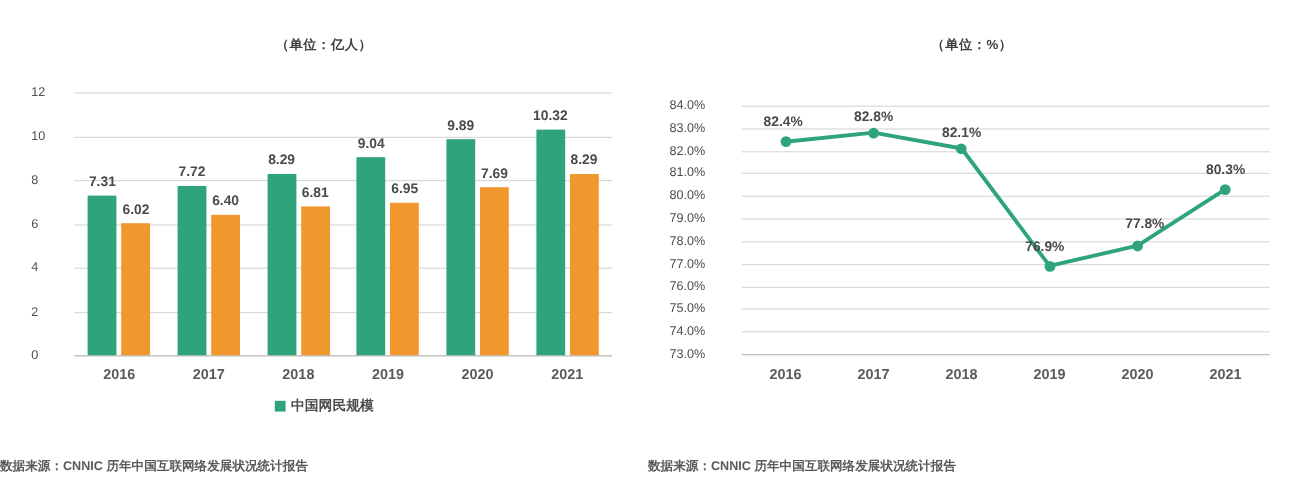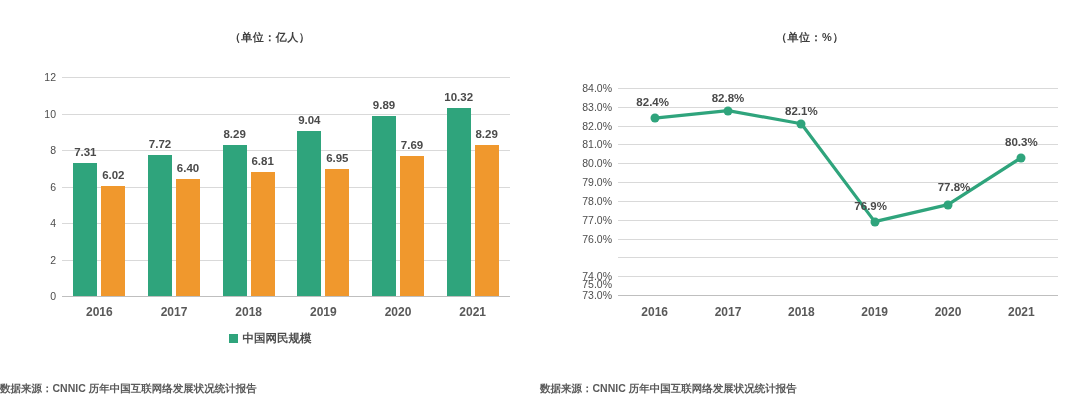--- a/index.html
+++ b/index.html
@@ -50,21 +50,21 @@
   }
   .axis-base {
     position: absolute;
     height: 1px;
     background: #bfbfbf;
   }
   .ytick {
     position: absolute;
     font-size: 10.5px;
     color: #4d4d4d;
-    text-align: right;
+    text-align: left;
     transform: translateY(-50%);
     white-space: nowrap;
   }
   .xtick {
     position: absolute;
     font-size: 12px;
     font-weight: bold;
     color: #595959;
     text-align: center;
     white-space: nowrap;
@@ -212,21 +212,21 @@
   </div>
 
   <div class="panel" id="panel-right">
     <div class="unit-title">（单位：%）</div>
     <div class="plot" id="right-plot">
         <div class="gridline" style="left:78px; top:295px; width:440px;"></div>
         <div class="ytick" style="left:18px; top:295px; width:54px;">73.0%</div>
         <div class="gridline" style="left:78px; top:276.1818181818182px; width:440px;"></div>
         <div class="ytick" style="left:18px; top:276.1818181818182px; width:54px;">74.0%</div>
         <div class="gridline" style="left:78px; top:257.3636363636364px; width:440px;"></div>
-        <div class="ytick" style="left:18px; top:257.3636363636364px; width:54px;margin-top:27px;">75.0%</div>
+        <div class="ytick" style="left:18px; top:257.3636363636364px; width:54px;">75.0%</div>
         <div class="gridline" style="left:78px; top:238.54545454545456px; width:440px;"></div>
         <div class="ytick" style="left:18px; top:238.54545454545456px; width:54px;">76.0%</div>
         <div class="gridline" style="left:78px; top:219.72727272727272px; width:440px;"></div>
         <div class="ytick" style="left:18px; top:219.72727272727272px; width:54px;">77.0%</div>
         <div class="gridline" style="left:78px; top:200.9090909090909px; width:440px;"></div>
         <div class="ytick" style="left:18px; top:200.9090909090909px; width:54px;">78.0%</div>
         <div class="gridline" style="left:78px; top:182.0909090909091px; width:440px;"></div>
         <div class="ytick" style="left:18px; top:182.0909090909091px; width:54px;">79.0%</div>
         <div class="gridline" style="left:78px; top:163.27272727272728px; width:440px;"></div>
         <div class="ytick" style="left:18px; top:163.27272727272728px; width:54px;">80.0%</div>

